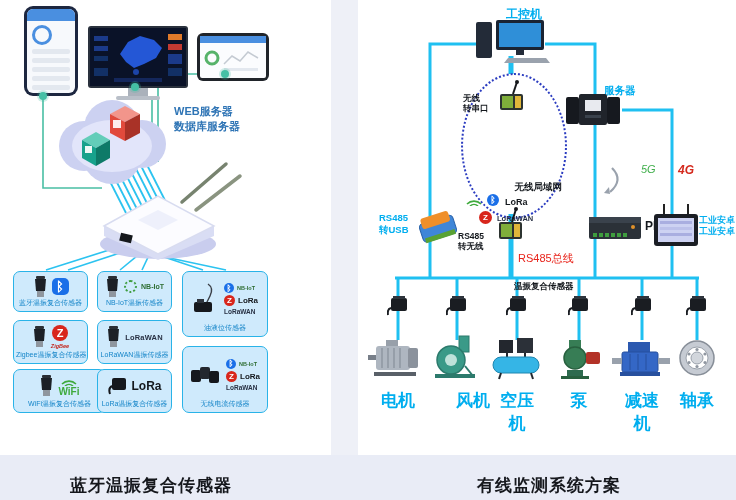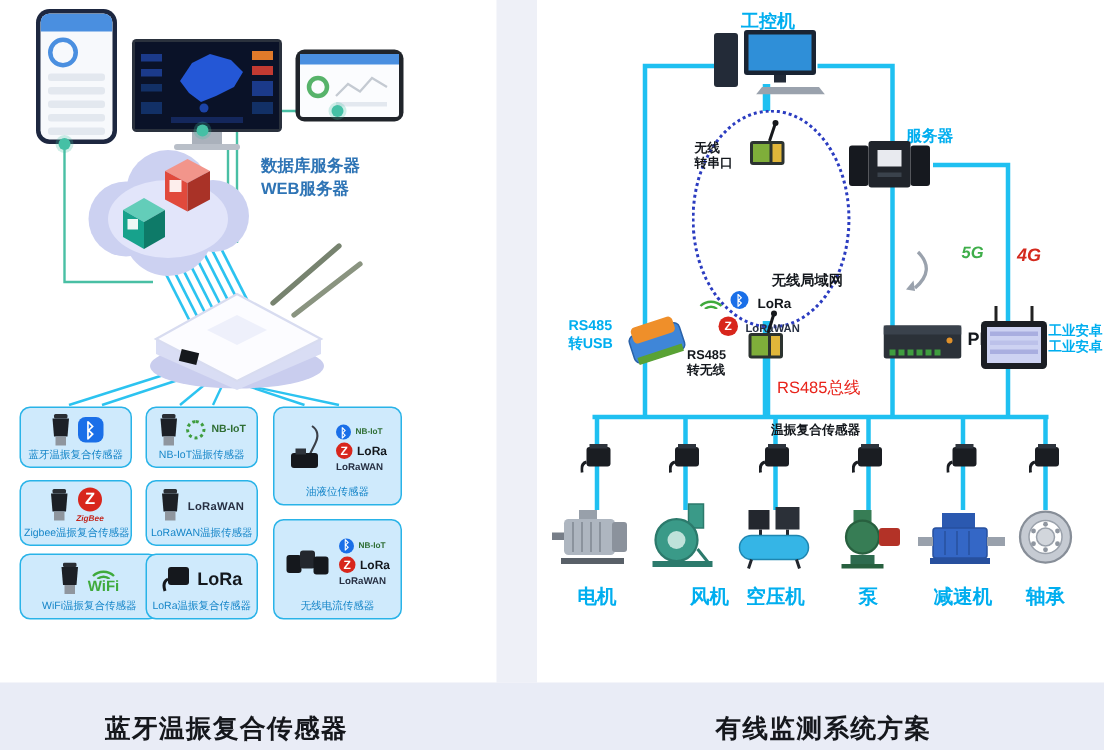--- a/index.html
+++ b/index.html
@@ -44,23 +44,23 @@
   .mi-lora-s{font-size:8px;font-weight:bold;color:#14181d;}
   .mi-lorawan-s{font-size:6.5px;font-weight:bold;color:#273043;}
   .mi-wifi-txt{font-size:10px;font-weight:bold;color:#3faa3c;}
   .mini-col{display:flex;flex-direction:column;align-items:flex-start;gap:2px;}
   .mini-row{display:flex;align-items:center;gap:3px;}
   
   .cy{color:#00aeef;font-weight:bold;}
   .blk{color:#14181d;font-weight:bold;}
   .bubble{left:461px;top:73px;width:102px;height:142px;border:2px dotted #2b3cc0;border-radius:50%;}
   .red{color:#e8231a;font-weight:normal;text-align:right;}
-  .g5{color:#3fae4a;font-weight:bold;font-style:italic;font-size:11px;}
+  .g5{color:#3fae4a;font-weight:normal;font-style:italic;font-size:11px;}
   .g4{color:#d42a1e;font-weight:bold;font-style:italic;font-size:12px;}
-  .eq-lbl{color:#00aeef;font-weight:bold;font-size:13px;text-align:center;}
+  .eq-lbl{color:#00aeef;font-weight:bold;font-size:17px;text-align:center;}
 </style>
 </head>
 <body>
 
 <div id="canvas">
 
   <div class="abs divider"></div>
   <div class="abs bottom-strip"></div>
 
   <svg class="abs" style="left:0;top:0" width="736" height="500">
@@ -175,22 +175,22 @@
     </g>
     <g transform="translate(60,16)">
       <polygon points="0,8 15,0 30,8 15,16" fill="#f2958b"></polygon>
       <polygon points="0,8 15,16 15,35 0,27" fill="#e14a3c"></polygon>
       <polygon points="15,16 30,8 30,27 15,35" fill="#a93227"></polygon>
       <rect x="3" y="14" width="8" height="8" fill="#fdeeec"></rect>
     </g>
   </svg>
 
   <div class="abs cloud-text">
+    <div>WEB服务器</div>
     <div>数据库服务器</div>
-    <div>WEB服务器</div>
   </div>
 
   <svg class="abs" style="left:86px;top:150px" width="160" height="115">
     <line x1="96" y1="52" x2="140" y2="14" stroke="#77836f" stroke-width="3.5" stroke-linecap="round"></line>
     <line x1="110" y1="60" x2="154" y2="26" stroke="#8a9480" stroke-width="3.5" stroke-linecap="round"></line>
     <ellipse cx="72" cy="94" rx="58" ry="15" fill="#c9cdee"></ellipse>
     <polygon points="18,76 18,86 72,110 128,86 128,76" fill="#d9ddf4"></polygon>
     <polygon points="18,76 72,46 128,76 72,104" fill="#fcfcff" stroke="#d8dcf0" stroke-width="1.5"></polygon>
     <polygon points="52,70 72,60 92,70 72,80" fill="#eef0fb"></polygon>
     <rect x="34" y="84" width="12" height="8" fill="#15181c" transform="rotate(14 40 88)"></rect>
@@ -328,21 +328,21 @@
             <span class="mi-lora-s">LoRa</span>
           </span>
         <span class="mi-lorawan-s">LoRaWAN</span>
       </span>
     </div>
     <div class="lbl">无线电流传感器</div>
   </div>
 
   <div class="abs caption" style="left:70px;top:474px">蓝牙温振复合传感器</div>
 
-  <div class="abs cy" style="left:472px;top:6px;width:80px;text-align:center;font-size:12px">工控机</div>
+  <div class="abs cy" style="left:484px;top:6px;width:80px;text-align:center;font-size:12px">工控机</div>
   <svg class="abs" style="left:472px;top:18px" width="80" height="45">
     <rect x="4" y="4" width="16" height="36" rx="2" fill="#232b38"></rect>
     <rect x="24" y="2" width="48" height="30" rx="2" fill="#1a2433"></rect>
     <rect x="27" y="5" width="42" height="24" fill="#2f8fd8"></rect>
     <rect x="44" y="32" width="8" height="5" fill="#232b38"></rect>
     <polygon points="36,40 74,40 78,45 32,45" fill="#9aa2ad"></polygon>
   </svg>
 
   <div class="abs bubble"></div>
   <div class="abs blk" style="left:463px;top:93px;font-size:8.5px;line-height:10px">

